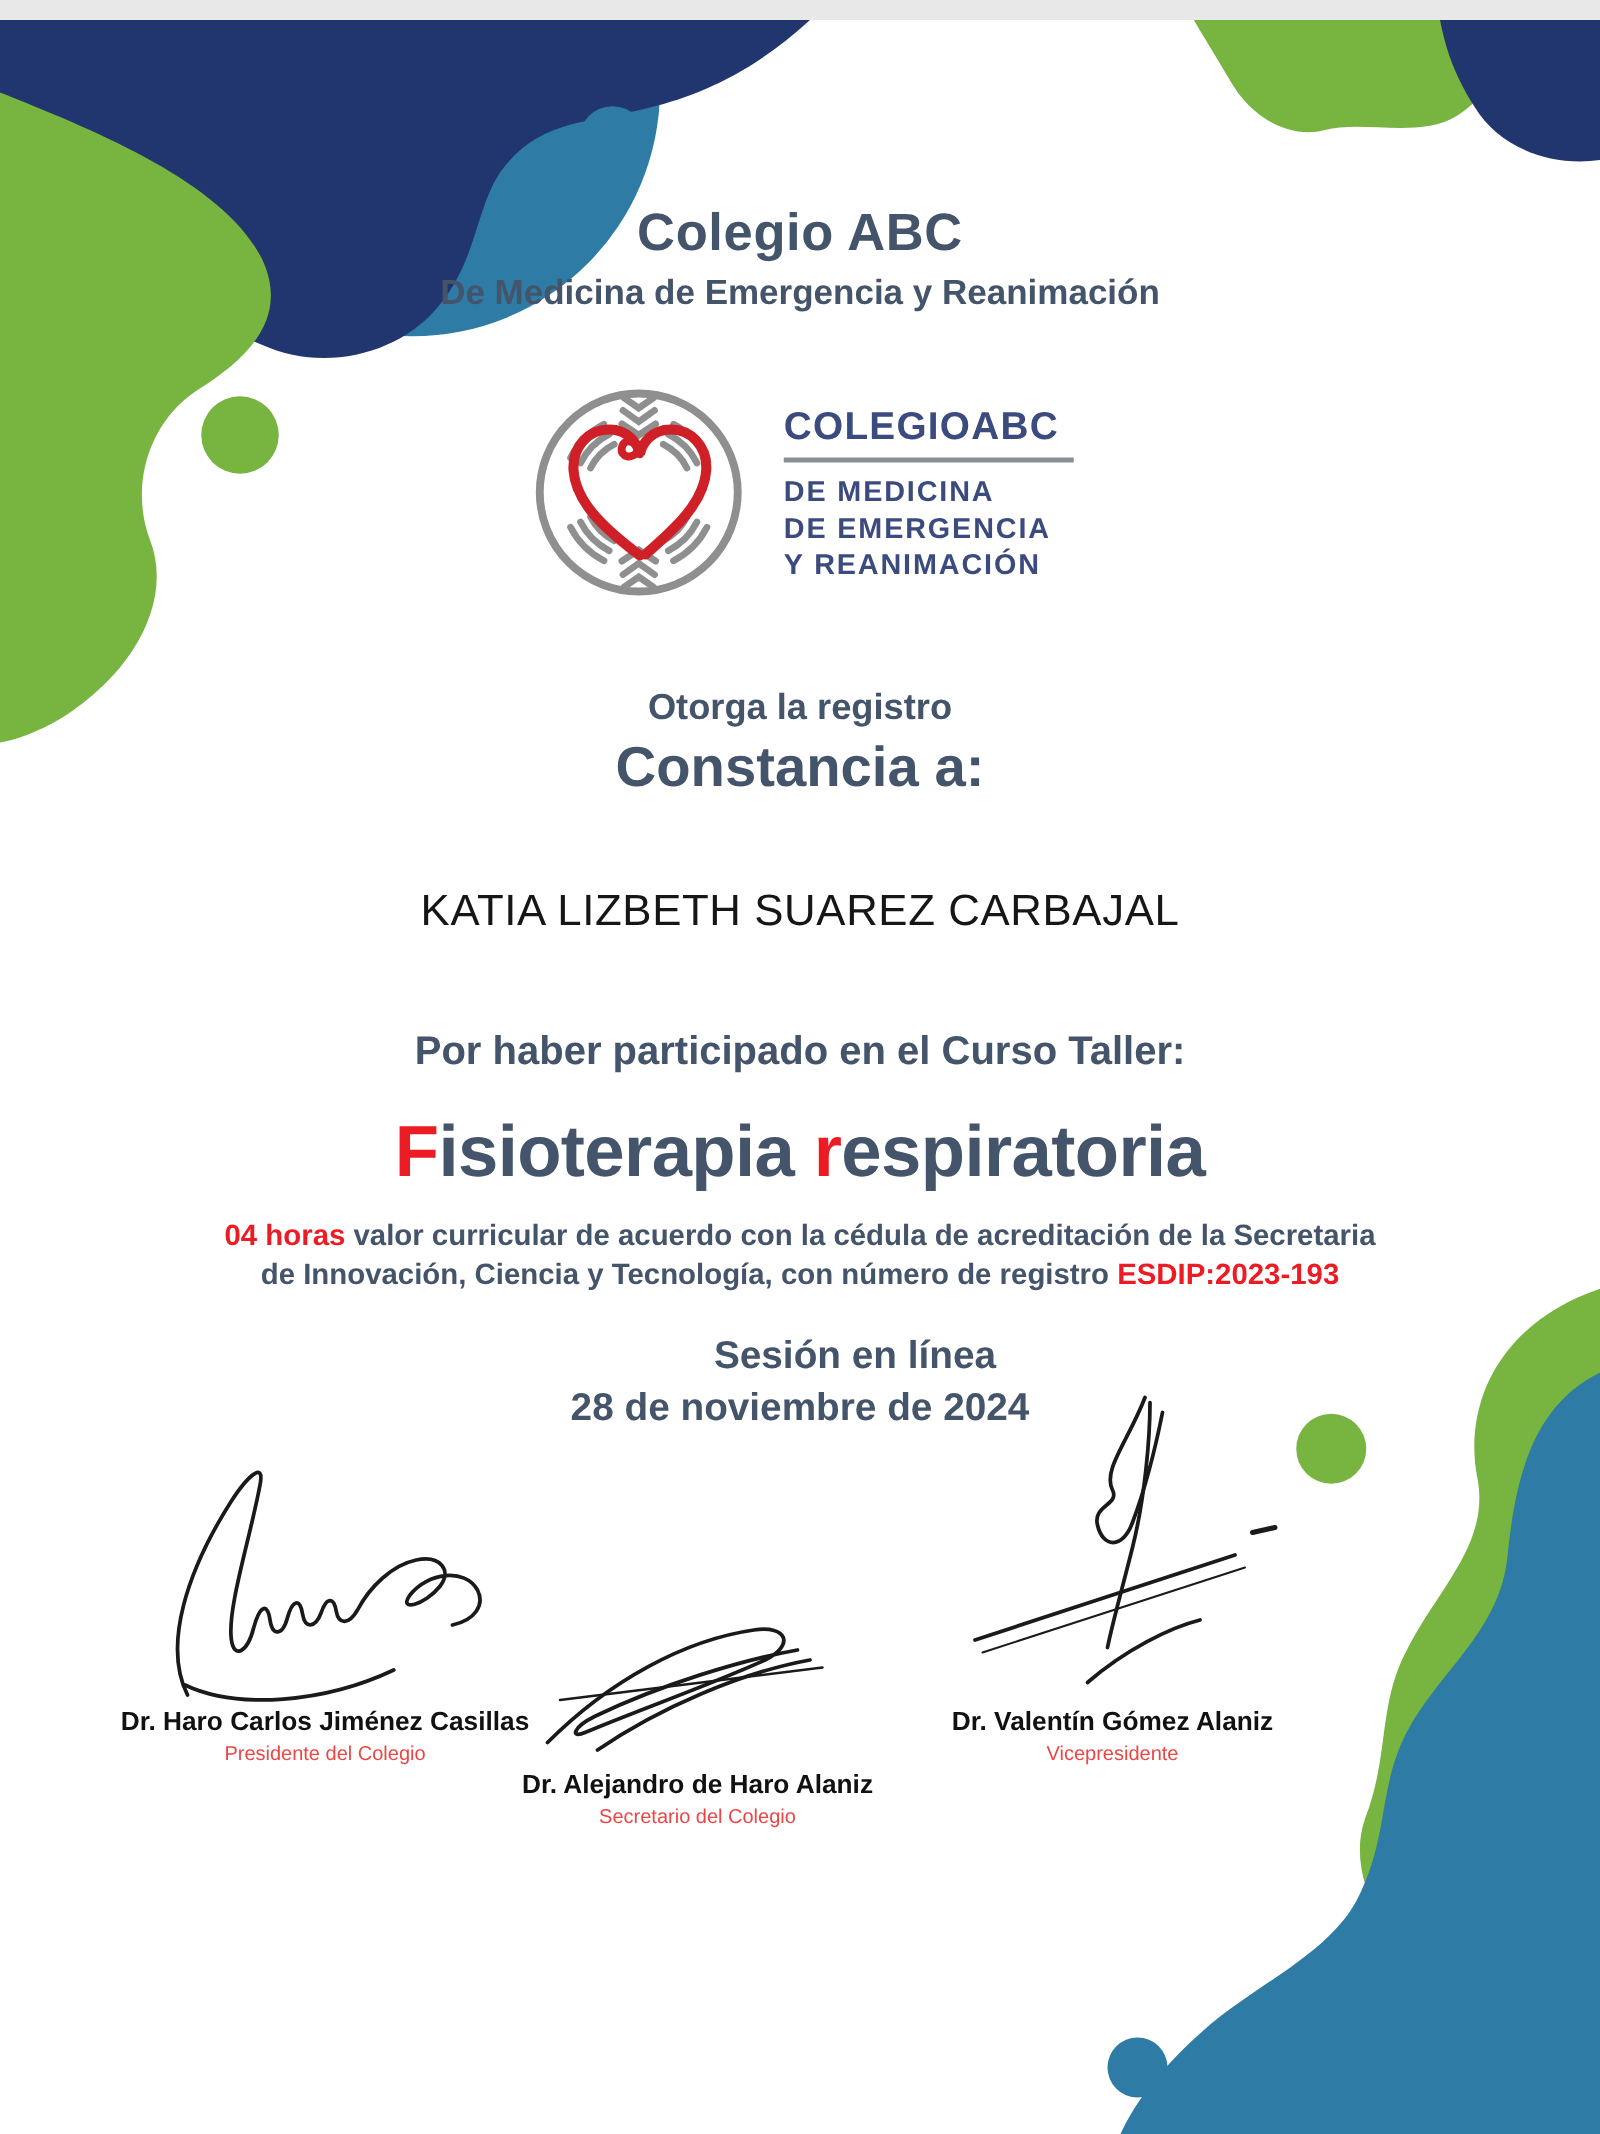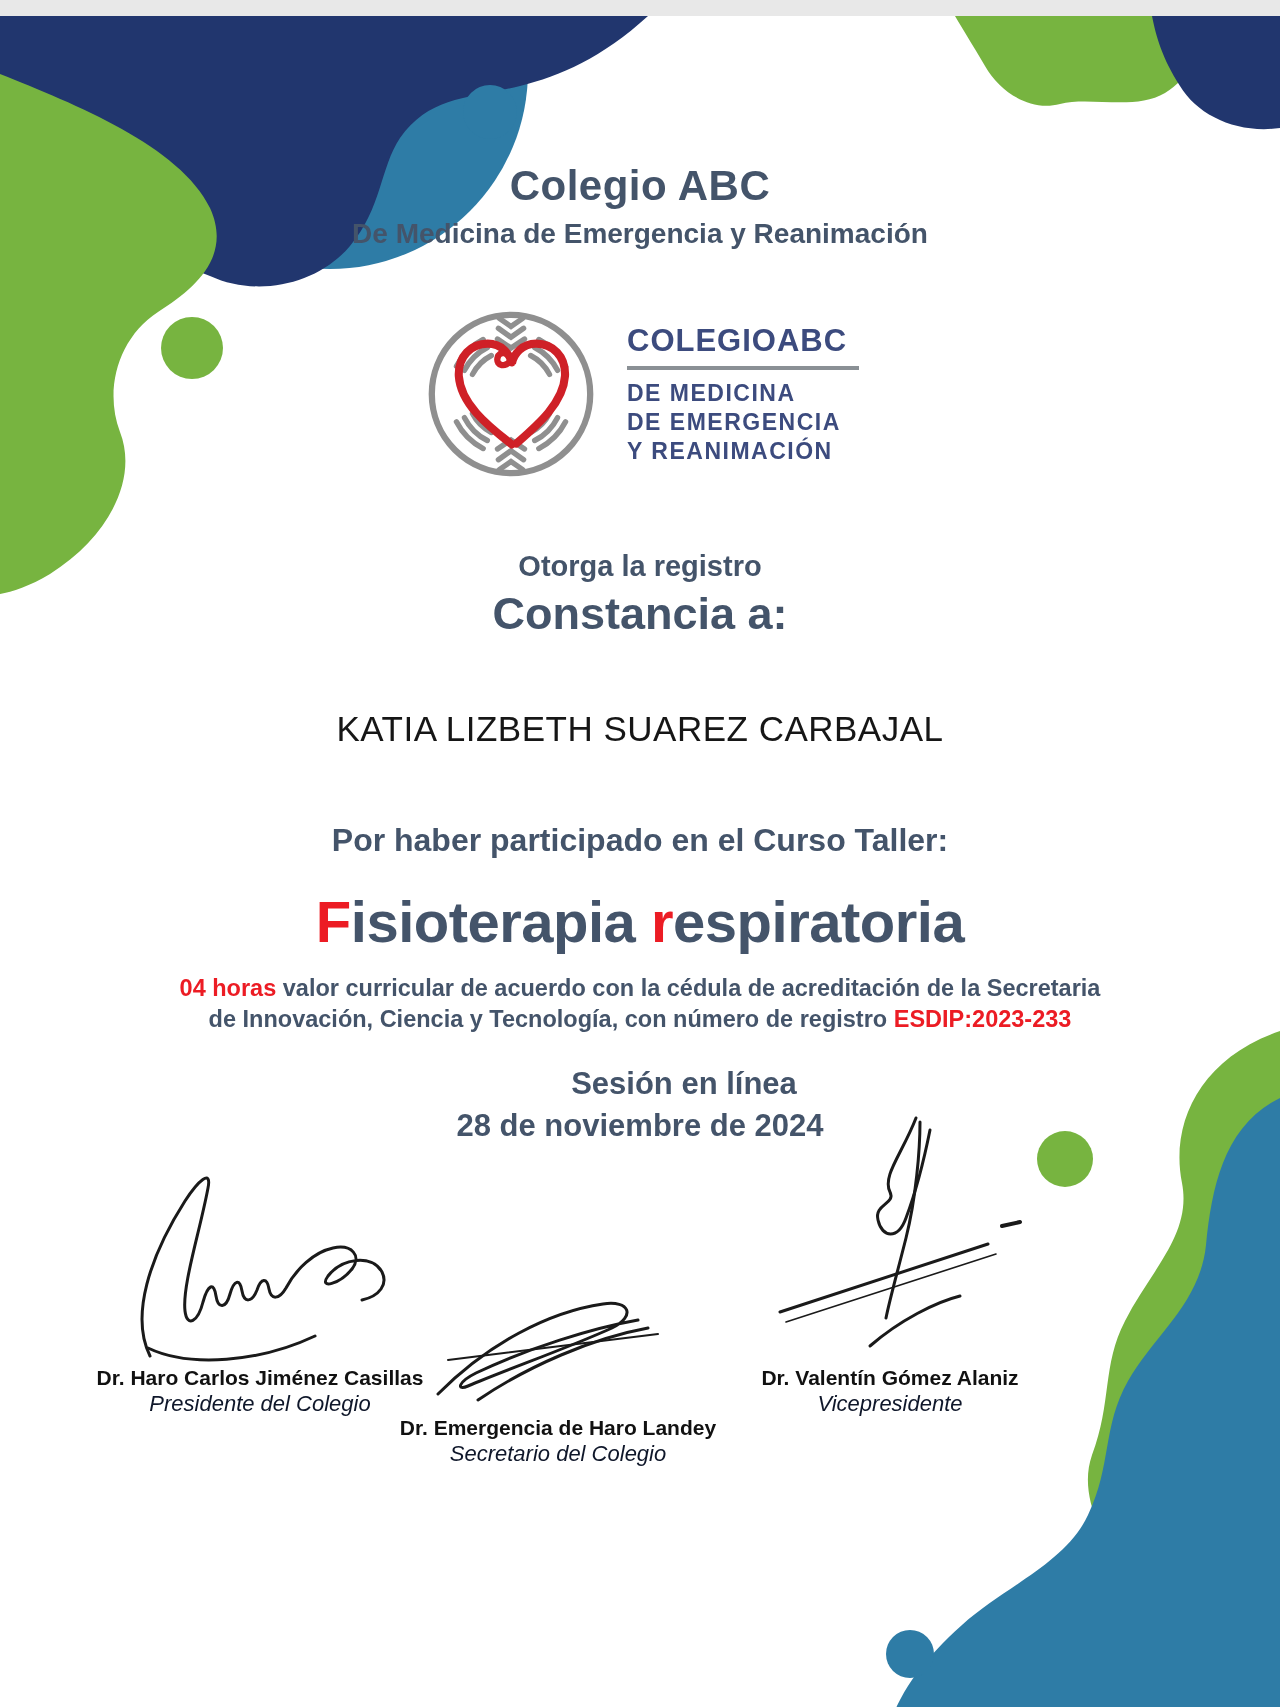--- a/index.html
+++ b/index.html
@@ -29,21 +29,21 @@
   .constancia{top:572px;font-size:45px;font-weight:700;}
   .recipient-name{top:693px;font-size:35px;color:#161616;letter-spacing:0.5px;}
   .course-lead{top:806px;font-size:32px;font-weight:700;}
   .course-title{top:872px;font-size:58px;font-weight:700;letter-spacing:-0.5px;text-align:center;}
   .credit{top:957px;font-size:23.5px;font-weight:700;line-height:31px;}
   .session-mode{top:1050px;font-size:31px;font-weight:700;padding-left:44px;}
   .session-date{top:1092px;font-size:31px;font-weight:700;}
 
   .sig-block{position:absolute;text-align:center;}
   .sig-name{font-size:21px;color:#111;font-weight:600;line-height:27px;}
-  .sig-role{font-size:22px;color:#0f172a;font-weight:400;line-height:26px;font-style:italic;}
+  .sig-role{font-size:16px;color:#ef4444;font-weight:400;line-height:26px;}
   .sig-svg{display:block;margin:0 auto;}
   svg{display:block;}
 </style>
 </head>
 <body>
 
 <div class="page">
 
   <svg class="blob" style="position:absolute;top:0;left:0" width="700" height="620" viewBox="0 0 700 620">
     <circle cx="330" cy="55" r="198" fill="#2e7ca6"></circle>
@@ -115,21 +115,21 @@
   <div class="abs constancia navy-text">Constancia a:</div>
 
   <div class="abs recipient-name">KATIA LIZBETH SUAREZ CARBAJAL</div>
 
   <div class="abs course-lead navy-text">Por haber participado en el Curso Taller:</div>
 
   <div class="abs course-title navy-text"><span class="red-text">F</span><span>isioterapia </span><span class="red-text">r</span><span>espiratoria</span></div>
 
   <div class="abs credit navy-text">
     <div><span class="red-text">04 horas</span><span> valor curricular de acuerdo con la cédula de acreditación de la Secretaria</span></div>
-    <div><span>de Innovación, Ciencia y Tecnología, con número de registro </span><span class="red-text">ESDIP:2023-233</span></div>
+    <div><span>de Innovación, Ciencia y Tecnología, con número de registro </span><span class="red-text">ESDIP:2023-193</span></div>
   </div>
 
   <div class="abs session-mode navy-text">Sesión en línea</div>
   <div class="abs session-date navy-text">28 de noviembre de 2024</div>
 
   <div class="sig-block" style="left:60px;top:1090px;width:400px;">
     <svg class="sig-svg" width="340" height="258" viewBox="0 0 340 258">
       <g fill="none" stroke="#1a1a1a" stroke-width="3" stroke-linecap="round">
         <path d="M60 250 C40 210 60 150 95 95 C108 75 122 62 118 82 C110 125 92 180 95 205 C97 222 108 216 113 196 C118 178 124 176 126 190 C128 203 136 203 140 188 C144 174 150 172 152 185 C154 197 162 197 167 184 C171 172 177 171 179 183 C181 194 189 194 196 182 C206 163 224 146 243 142 C262 138 272 150 262 163 C250 178 228 184 238 170 C252 152 282 148 292 166 C298 178 290 190 272 194"></path>
         <path d="M58 242 C100 262 170 256 225 230"></path>
@@ -155,17 +155,17 @@
   </div>
 
   <div class="sig-block" style="left:358px;top:1258px;width:400px;">
     <svg class="sig-svg" width="300" height="140" viewBox="0 0 300 140">
       <g fill="none" stroke="#1a1a1a" stroke-width="3" stroke-linecap="round">
         <path d="M30 120 C80 70 140 38 195 30 C222 26 228 42 204 54 C160 74 100 95 60 112 C48 117 50 108 68 99 C120 74 185 54 230 46"></path>
         <path d="M70 126 C120 92 185 64 240 54"></path>
         <path d="M40 86 L250 60" stroke-width="2"></path>
       </g>
     </svg>
-    <div class="sig-name">Dr. Emergencia de Haro Landey</div>
+    <div class="sig-name">Dr. Alejandro de Haro Alaniz</div>
     <div class="sig-role">Secretario del Colegio</div>
   </div>
 
 </div>
 
 </body></html>

